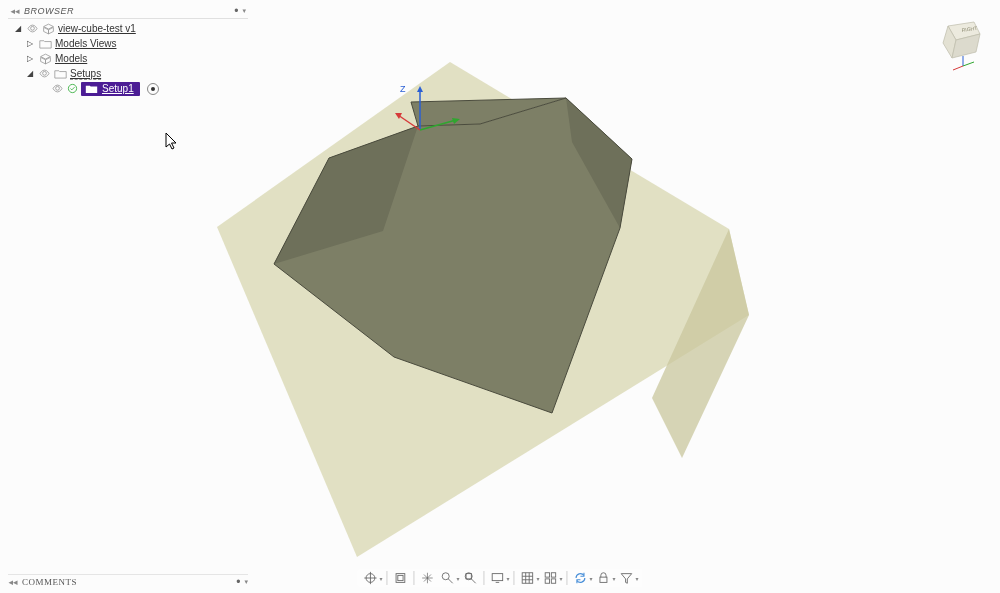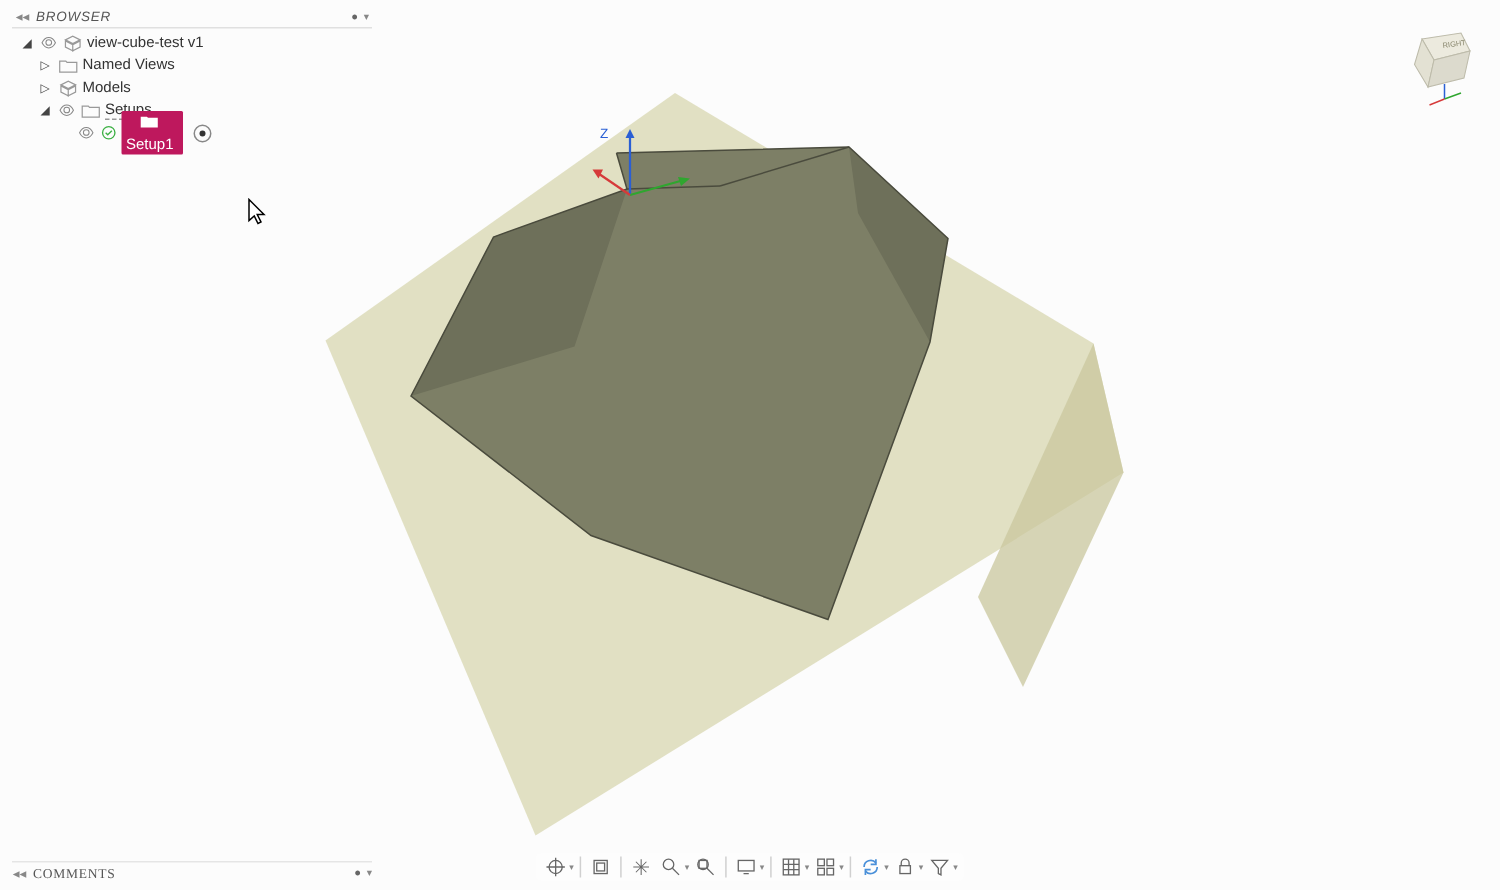--- a/index.html
+++ b/index.html
@@ -82,29 +82,27 @@
   content: "";
   width: 4px; height: 4px;
   background: #333;
   border-radius: 50%;
 }
 .ficon {
   width: 14px; height: 12px;
   display: inline-flex; align-items: center; justify-content: center;
 }
 .ficon svg { width: 13px; height: 12px; }
-.row-label { color: #333; }
+.row-label { color: #333; text-decoration: underline; }
 .tree-row.selected .folder-block {
-  background: #be185d;
+  background: #4c1d95;
   display: inline-flex;
-  align-items: center;
   gap: 4px;
   padding: 1px 6px 1px 3px;
   border-radius: 1px;
-  flex-direction: column;
 }
 .tree-row.selected .row-label { color: #fff; }
 .tree-row.selected .ficon svg path { fill: #fff; }
 
 
 .dashed-label { border-bottom: 1px dashed #999; }
 
 
 .comments-bar {
   position: absolute;
@@ -233,21 +231,21 @@
 
 
     <div class="tree-row">
       <span class="ind" style="width:14px"></span>
       <span class="tri">▷</span>
       <span class="ficon">
         <svg viewBox="0 0 16 14">
             <path d="M1 3h5l1 1h8v8H1z" fill="none" stroke="#999" stroke-width="1"></path>
           </svg>
       </span>
-      <span class="row-label">Named Views</span>
+      <span class="row-label">Models Views</span>
     </div>
 
     <div class="tree-row">
       <span class="ind" style="width:14px"></span>
       <span class="tri">▷</span>
       <span class="ficon">
         <svg viewBox="0 0 16 14">
             <path d="M2 4l6-3 6 3-6 3-6-3zm0 1v5l6 3V8L2 5zm12 0l-6 3v5l6-3V5z" fill="none" stroke="#999" stroke-width="1"></path>
           </svg>
       </span>

